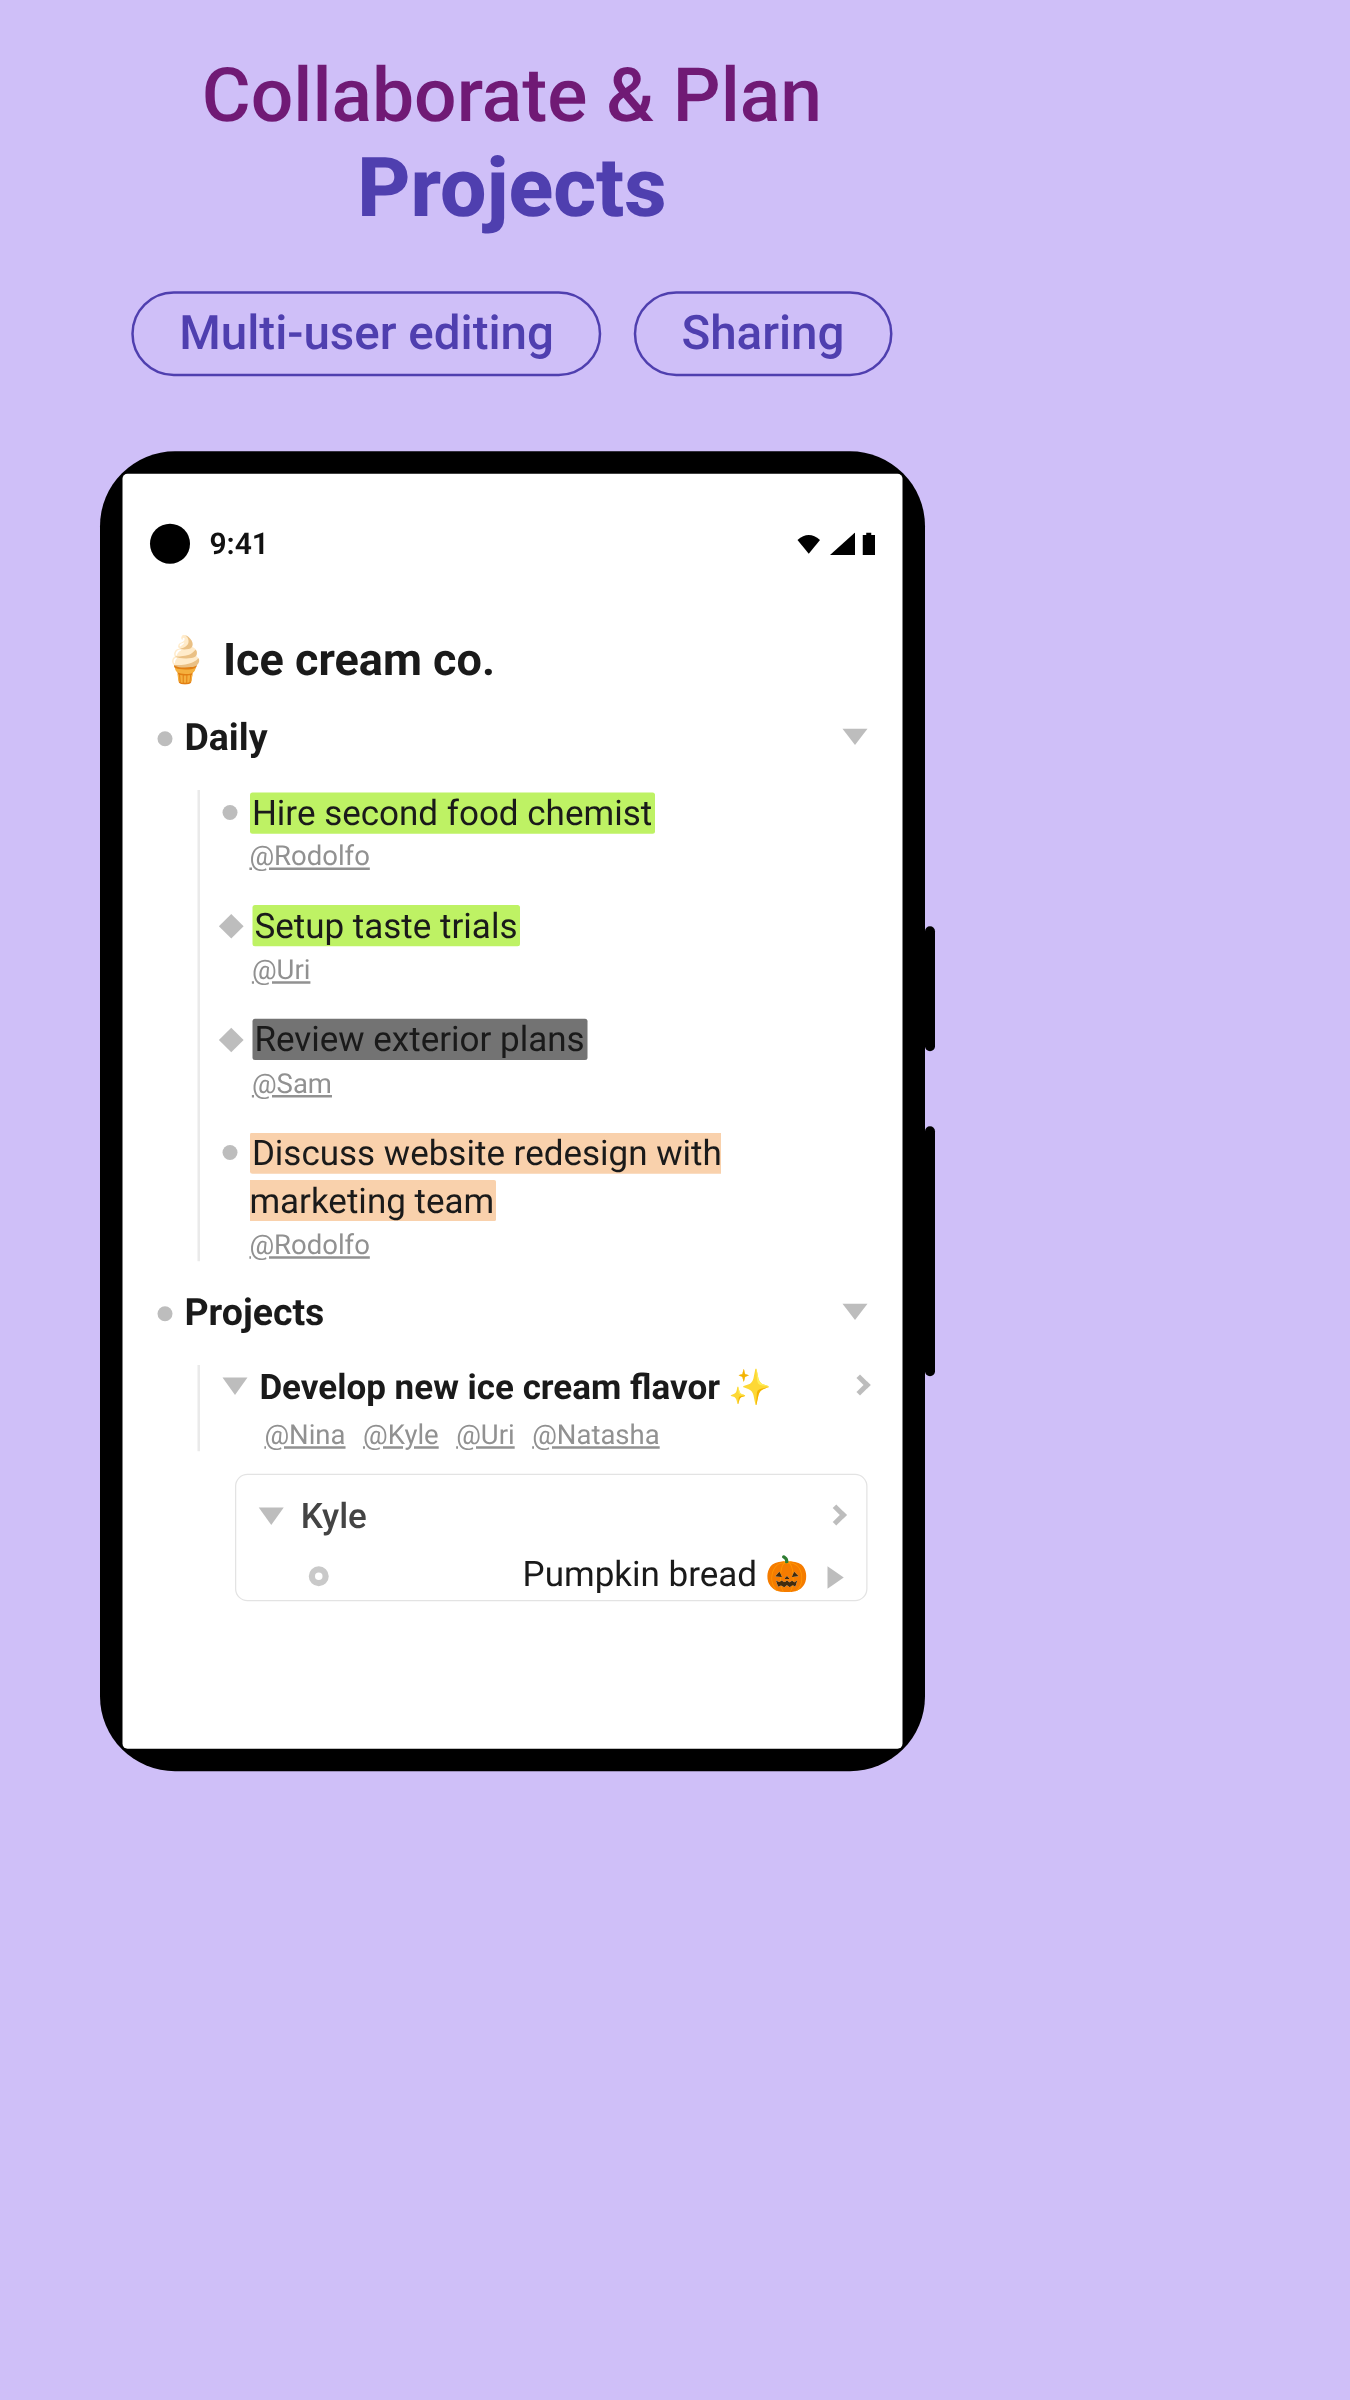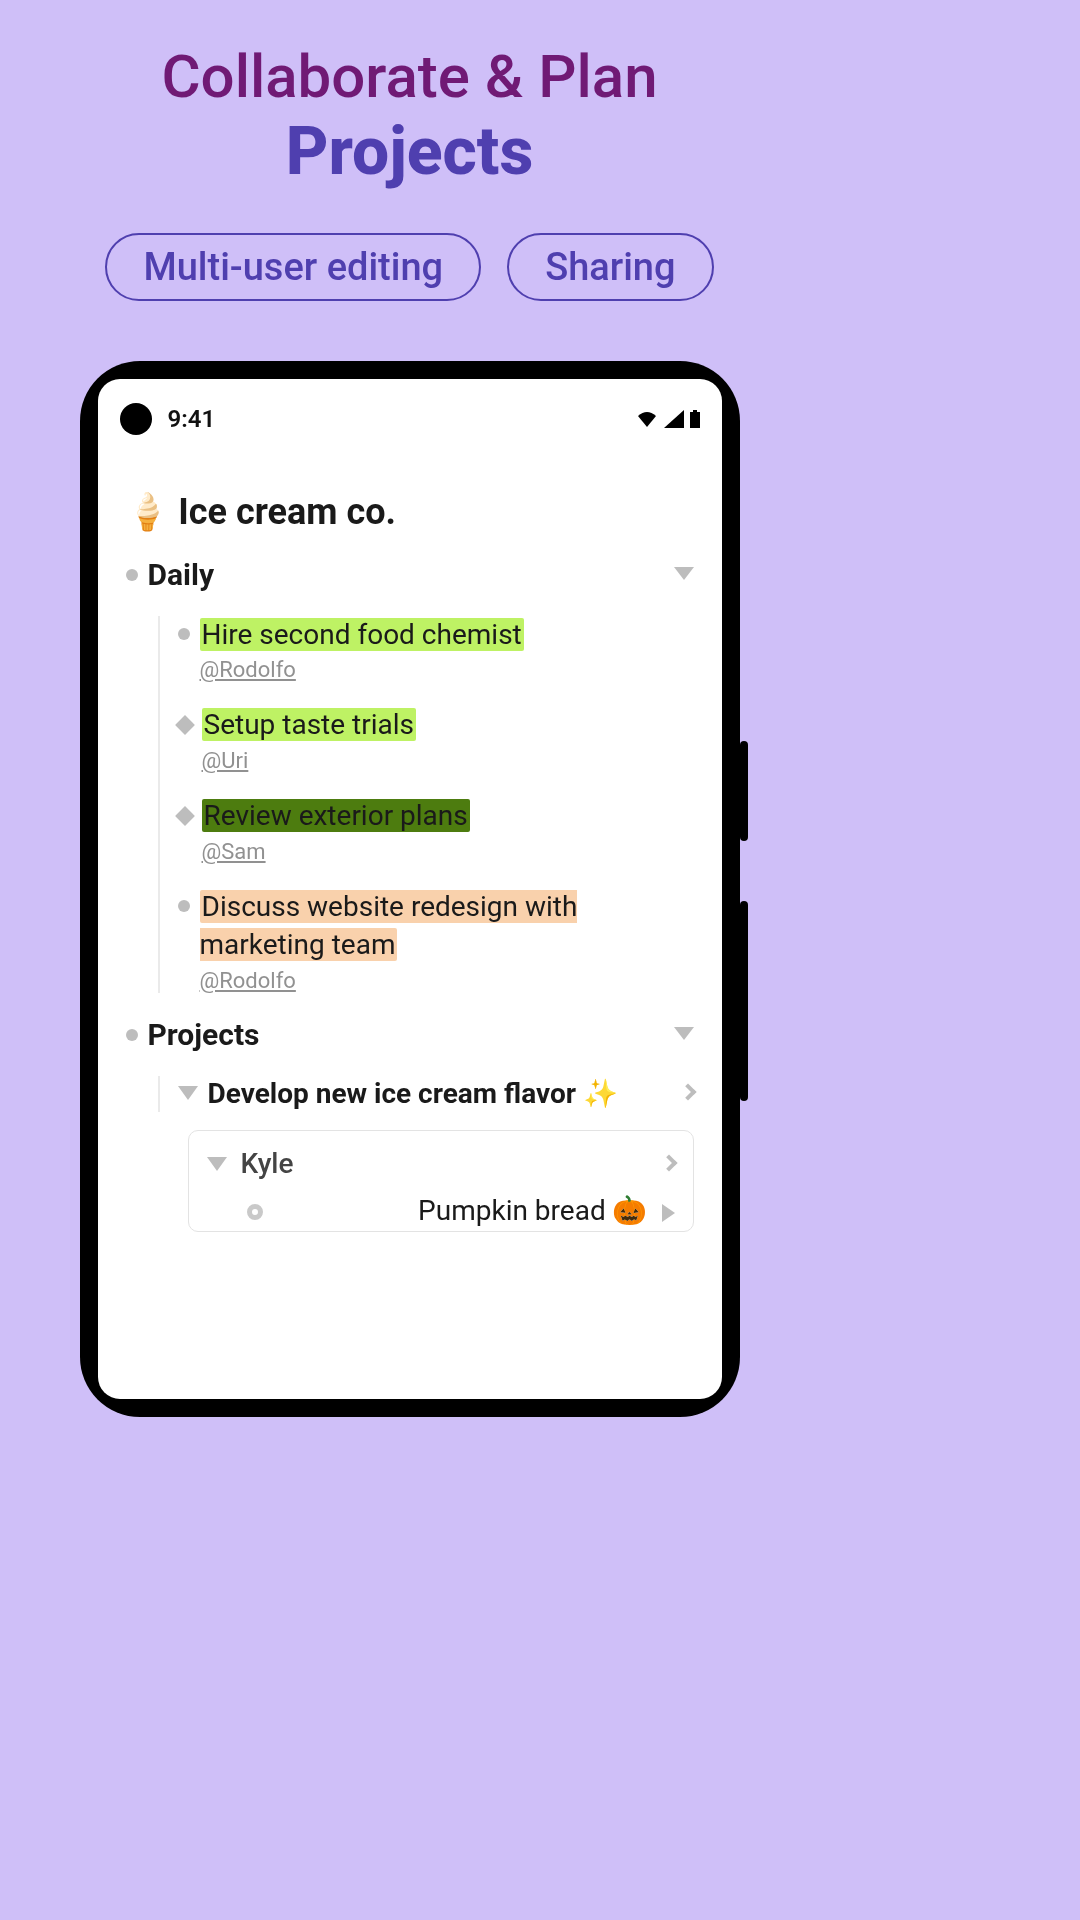--- a/index.html
+++ b/index.html
@@ -55,23 +55,23 @@
     position: absolute;
     right: -8px;
     width: 8px;
     background: #000;
     border-radius: 4px;
   }
   .side-btn.a { top: 380px; height: 100px; }
   .side-btn.b { top: 540px; height: 200px; }
   .screen {
     background: #fff;
-    border-radius: 22px;
+    border-radius: 4px;
     height: 1020px;
-    padding: 18px 22px;
+    padding: 34px 22px;
     overflow: hidden;
   }
   .statusbar {
     display: flex;
     align-items: center;
     gap: 16px;
     height: 44px;
   }
   .camera {
     width: 32px; height: 32px; border-radius: 50%; background: #000;
@@ -87,21 +87,21 @@
   .bullet-ring { width:16px; height:16px; border-radius:50%; border:5px solid #c9c9c9; background:#fff; margin-top:10px; flex-shrink:0; }
   .tri-down { width:0; height:0; border-left:10px solid transparent; border-right:10px solid transparent; border-top:14px solid #bdbdbd; margin-top:10px; flex-shrink:0; }
   .tri-right { width:0; height:0; border-top:9px solid transparent; border-bottom:9px solid transparent; border-left:13px solid #bdbdbd; margin-top:10px; flex-shrink:0; }
   .caret-collapse { margin-left:auto; width:0; height:0; border-left:10px solid transparent; border-right:10px solid transparent; border-top:13px solid #bdbdbd; margin-top:10px; }
   .chevron-right { margin-left:auto; width:12px; height:12px; border-right:4px solid #bdbdbd; border-bottom:4px solid #bdbdbd; transform:rotate(-45deg); margin-top:10px; flex-shrink:0; }
   .section { font-size: 30px; font-weight:700; flex:1; }
   .item { font-size: 28px; line-height:1.35; }
   .item-wrap { flex:1; }
   .hl { border-radius:2px; padding:0 2px; }
   .hl.green { background:#bef264; }
-  .hl.yellow { background:#4d7c0f; }
+  .hl.yellow { background:#737373; }
   .hl.orange { background:#f9d1ac; }
   .mention { display:block; margin-top:4px; font-size:22px; color:#919191; text-decoration:underline; }
   .mention-inline { font-size:22px; color:#919191; text-decoration:underline; margin-right:10px; }
   .indent-1 { margin-left: 32px; border-left: 2px solid #eaeaea; padding-left: 18px; }
   .proj-title { font-size:28px; font-weight:700; flex:1; line-height:1.3; }
   .ideas-card {
     margin-left: 62px;
     margin-top: 18px;
     border:1px solid #e3e3e3;
     border-radius:10px;
@@ -196,20 +196,26 @@
       </div>
 
       <div class="indent-1">
         <div class="row">
           <div class="tri-down"></div>
           <div class="proj-title">
             <span>Develop new ice cream flavor </span><span>✨</span>
           </div>
           <div class="chevron-right"></div>
         </div>
+        <div style="margin-left:34px; margin-top:8px;">
+          <span class="mention-inline">@Nina</span>
+          <span class="mention-inline">@Kyle</span>
+          <span class="mention-inline">@Uri</span>
+          <span class="mention-inline">@Natasha</span>
+        </div>
       </div>
 
       <div class="ideas-card">
         <div class="ideas-head">
           <div class="tri-down"></div>
           <div class="ideas-title">Kyle</div>
           <div class="chevron-right"></div>
         </div>
         <div class="ideas-sub">
           <div class="bullet-ring"></div>

